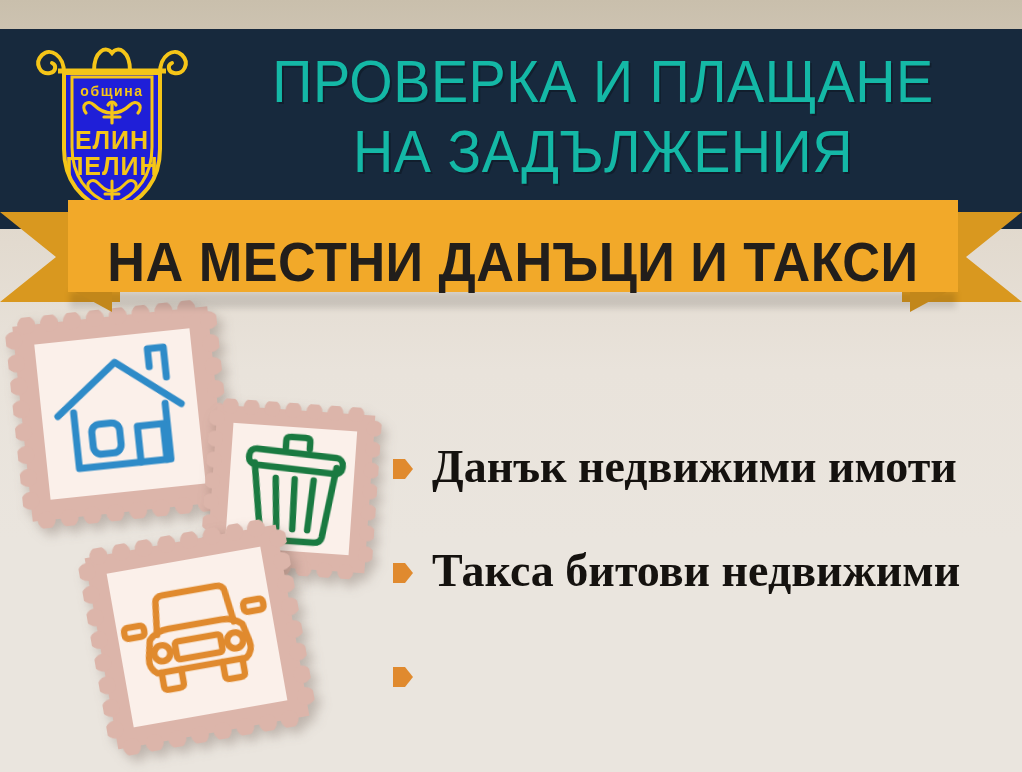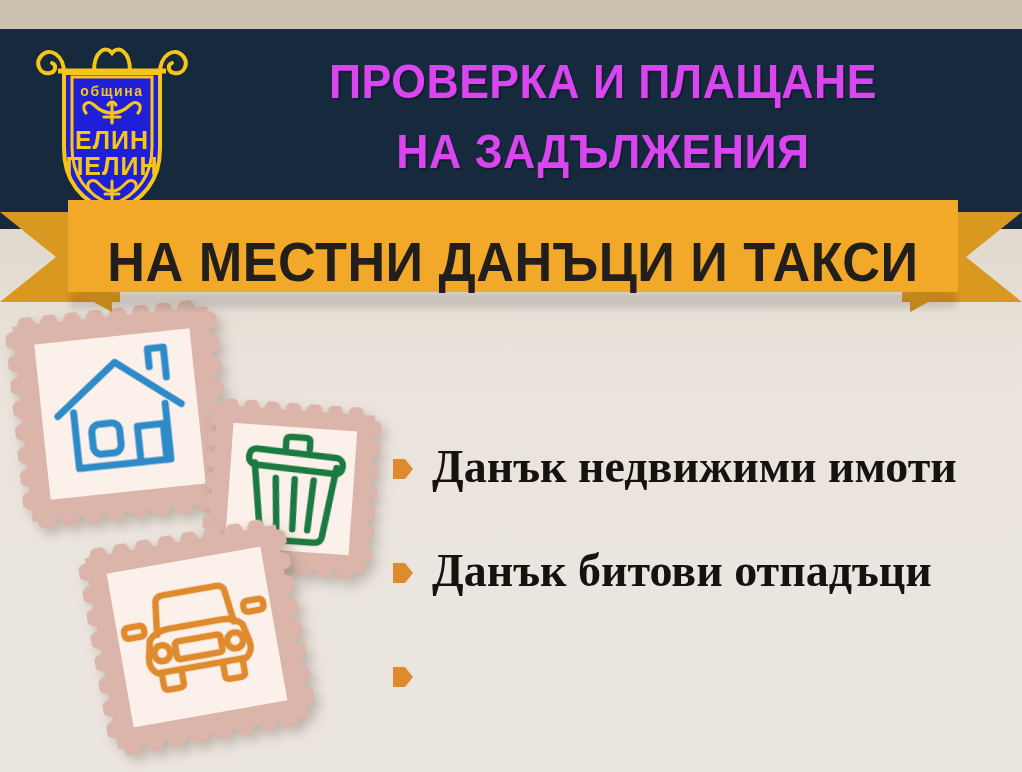--- a/index.html
+++ b/index.html
@@ -48,24 +48,24 @@
   }
   .crest svg { display: block; }
 
   
   .title-block {
     position: absolute;
     left: 200px;
     top: 18px;
     width: 806px;
     text-align: center;
-    color: #d946ef;
+    color: #14b8a6;
     font-family: "Liberation Sans", sans-serif;
-    font-weight: 700;
-    font-size: 48px;
+    font-weight: 400;
+    font-size: 60px;
     line-height: 70px;
     letter-spacing: 0.5px;
   }
   .title-line {
     display: block;
     transform: scaleX(0.93);
     transform-origin: center;
     white-space: nowrap;
     text-shadow: 2px 2px 0 rgba(0,0,0,0.25);
   }
@@ -436,21 +436,21 @@
       </span>
       <span class="list-label">Данък недвижими имоти</span>
     </div>
 
     <div class="list-item">
       <span class="bullet">
         <svg width="22" height="26" viewBox="0 0 22 26" xmlns="http://www.w3.org/2000/svg">
           <path d="M1 3 L13 3 L21 13 L13 23 L1 23 Z" fill="#e08a2e"></path>
         </svg>
       </span>
-      <span class="list-label">Данък битови отпадъци</span>
+      <span class="list-label">Такса битови недвижими</span>
     </div>
 
     <div class="list-item">
       <span class="bullet">
         <svg width="22" height="26" viewBox="0 0 22 26" xmlns="http://www.w3.org/2000/svg">
           <path d="M1 3 L13 3 L21 13 L13 23 L1 23 Z" fill="#e08a2e"></path>
         </svg>
       </span>
     </div>
 

